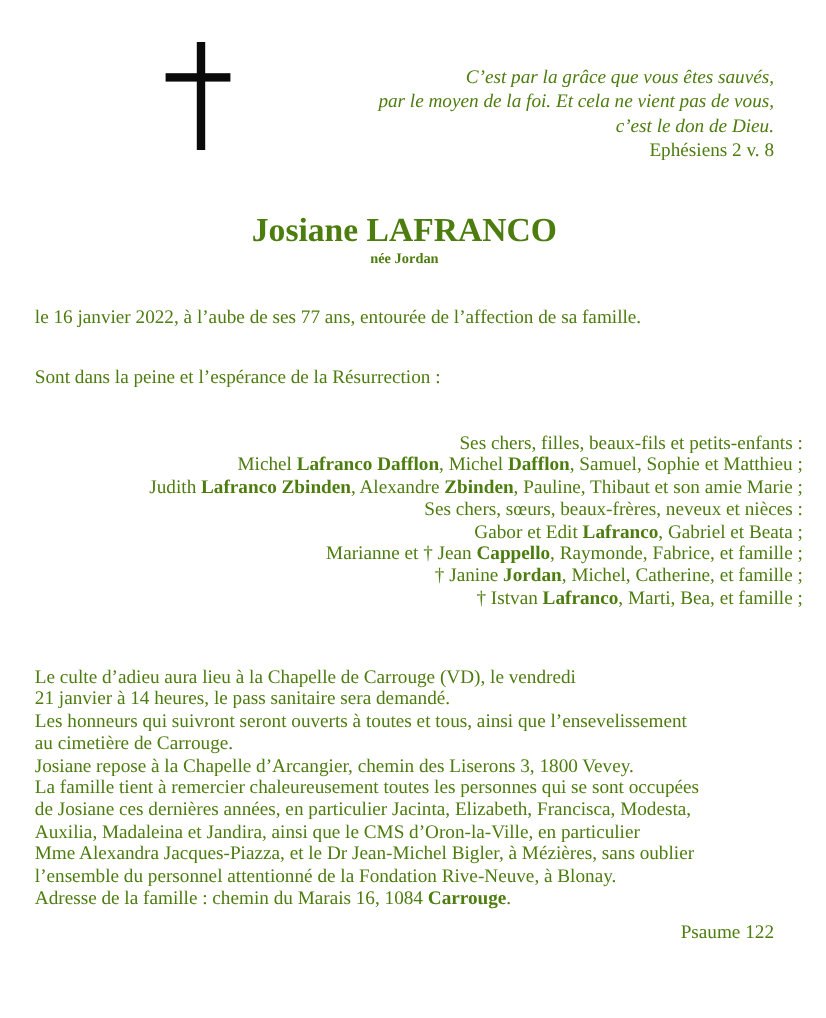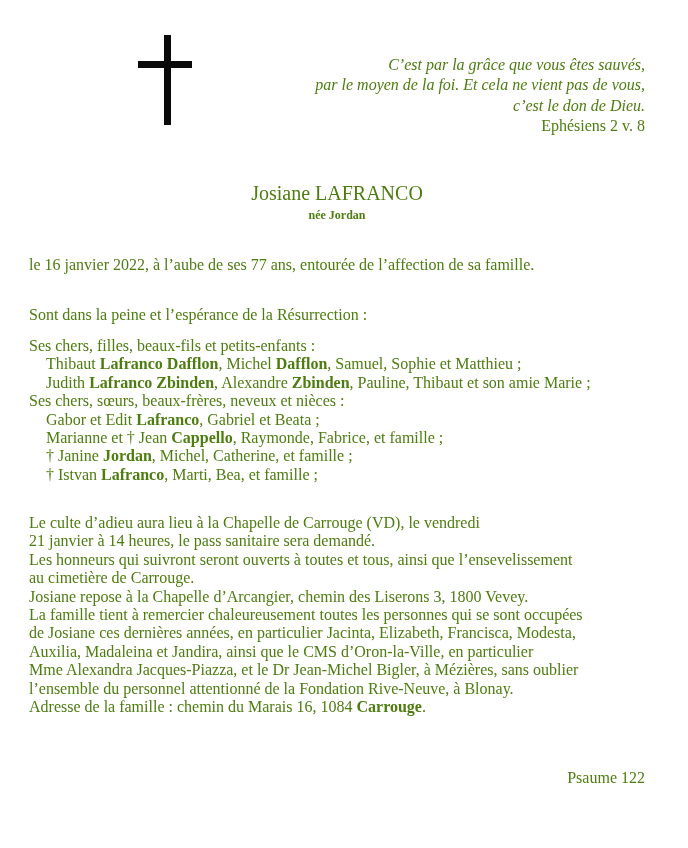--- a/index.html
+++ b/index.html
@@ -23,29 +23,29 @@
   .cross .v { position: absolute; left: 26px; top: 0; width: 7px; height: 90px; background: #0a0a0a; }
   .cross .h { position: absolute; left: 0; top: 26px; width: 54px; height: 7px; background: #0a0a0a; }
 
   
   .epigraph { position: absolute; top: 55px; left: 29px; width: 616px; text-align: right; line-height: 20.3px; }
   .epigraph .italic .line { font-style: italic; }
   .epigraph .attribution { font-style: normal; }
 
   
   .title-block { position: absolute; top: 180px; left: 29px; width: 616px; text-align: center; }
-  .deceased-name { font-size: 20px; font-weight: normal; line-height: 26px; }
+  .deceased-name { font-size: 28px; font-weight: bold; line-height: 26px; }
   .maiden-name  { font-size: 12px; font-weight: bold; line-height: 17px; margin-top: 1px; }
 
   
   .block { position: absolute; left: 29px; width: 640px; }
   .intro   { top: 256px; }
   .sorrow  { top: 306px; }
-  .family  { top: 337px; }
-  .details { top: 514px; }
+  .family  { top: 361px; text-align: right; }
+  .details { top: 556px; }
 
   
   .quote { position: absolute; top: 769px; left: 29px; width: 616px; text-align: right; line-height: 18.6px; }
   .quote .italic .line { font-style: italic; }
   .quote .attribution { font-style: normal; }
 </style>
 </head>
 <body>
 
 <div class="page">
@@ -70,21 +70,21 @@
   </div>
 
   <div class="block intro">
       <div class="line"><span>le 16 janvier 2022, à l’aube de ses 77 ans, entourée de l’affection de sa famille.</span></div>
     </div>
 
   <div class="block sorrow line">Sont dans la peine et l’espérance de la Résurrection :</div>
 
   <div class="block family">
       <div class="line"><span>Ses chers, filles, beaux-fils et petits-enfants :</span></div>
-      <div class="line indent"><span>Thibaut </span><span class="b">Lafranco Dafflon</span><span>, Michel </span><span class="b">Dafflon</span><span>, Samuel, Sophie et Matthieu ;</span></div>
+      <div class="line indent"><span>Michel </span><span class="b">Lafranco Dafflon</span><span>, Michel </span><span class="b">Dafflon</span><span>, Samuel, Sophie et Matthieu ;</span></div>
       <div class="line indent"><span>Judith </span><span class="b">Lafranco Zbinden</span><span>, Alexandre </span><span class="b">Zbinden</span><span>, Pauline, Thibaut et son amie Marie ;</span></div>
       <div class="line"><span>Ses chers, sœurs, beaux-frères, neveux et nièces :</span></div>
       <div class="line indent"><span>Gabor et Edit </span><span class="b">Lafranco</span><span>, Gabriel et Beata ;</span></div>
       <div class="line indent"><span>Marianne et † Jean </span><span class="b">Cappello</span><span>, Raymonde, Fabrice, et famille ;</span></div>
       <div class="line indent"><span>† Janine </span><span class="b">Jordan</span><span>, Michel, Catherine, et famille ;</span></div>
       <div class="line indent"><span>† Istvan </span><span class="b">Lafranco</span><span>, Marti, Bea, et famille ;</span></div>
     </div>
 
   <div class="block details">
       <div class="line"><span>Le culte d’adieu aura lieu à la Chapelle de Carrouge (VD), le vendredi</span></div>

